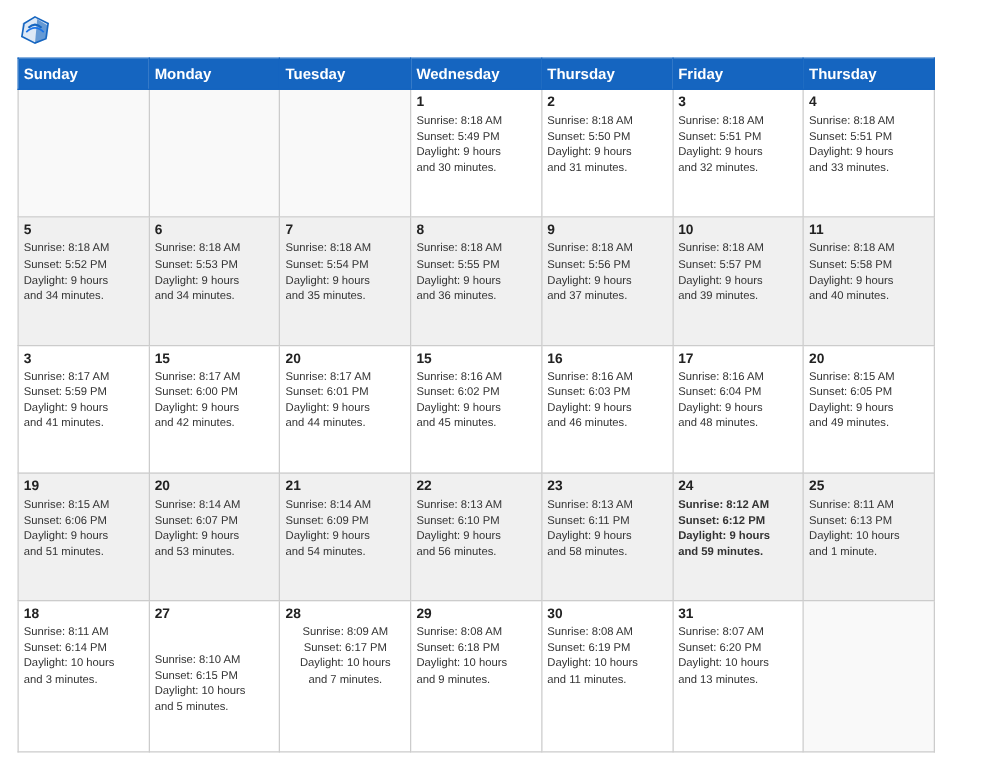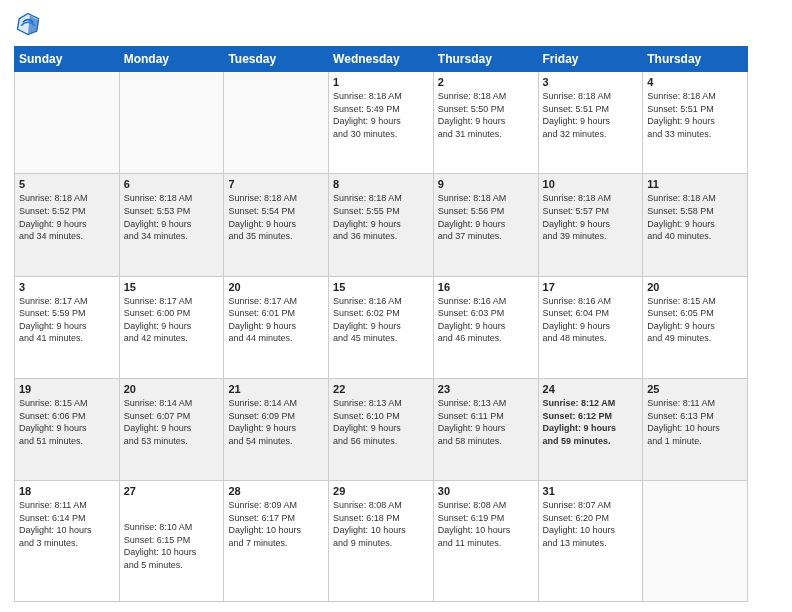--- a/index.html
+++ b/index.html
@@ -326,21 +326,21 @@
           </td>
           <td>
             <span class="day-num">27</span>
             <div class="day-info" style="white-space: pre-line; margin-top: 24px;">Sunrise: 8:10 AM
 Sunset: 6:15 PM
 Daylight: 10 hours
 and 5 minutes.</div>
           </td>
           <td>
             <span class="day-num">28</span>
-            <div class="day-info" style="white-space: pre-line;">Sunrise: 8:09 AM
+            <div class="day-info" style="white-space: pre-line; text-align: center;">Sunrise: 8:09 AM
 Sunset: 6:17 PM
 Daylight: 10 hours
 and 7 minutes.</div>
           </td>
           <td>
             <span class="day-num">29</span>
             <div class="day-info" style="white-space: pre-line;">Sunrise: 8:08 AM
 Sunset: 6:18 PM
 Daylight: 10 hours
 and 9 minutes.</div>

